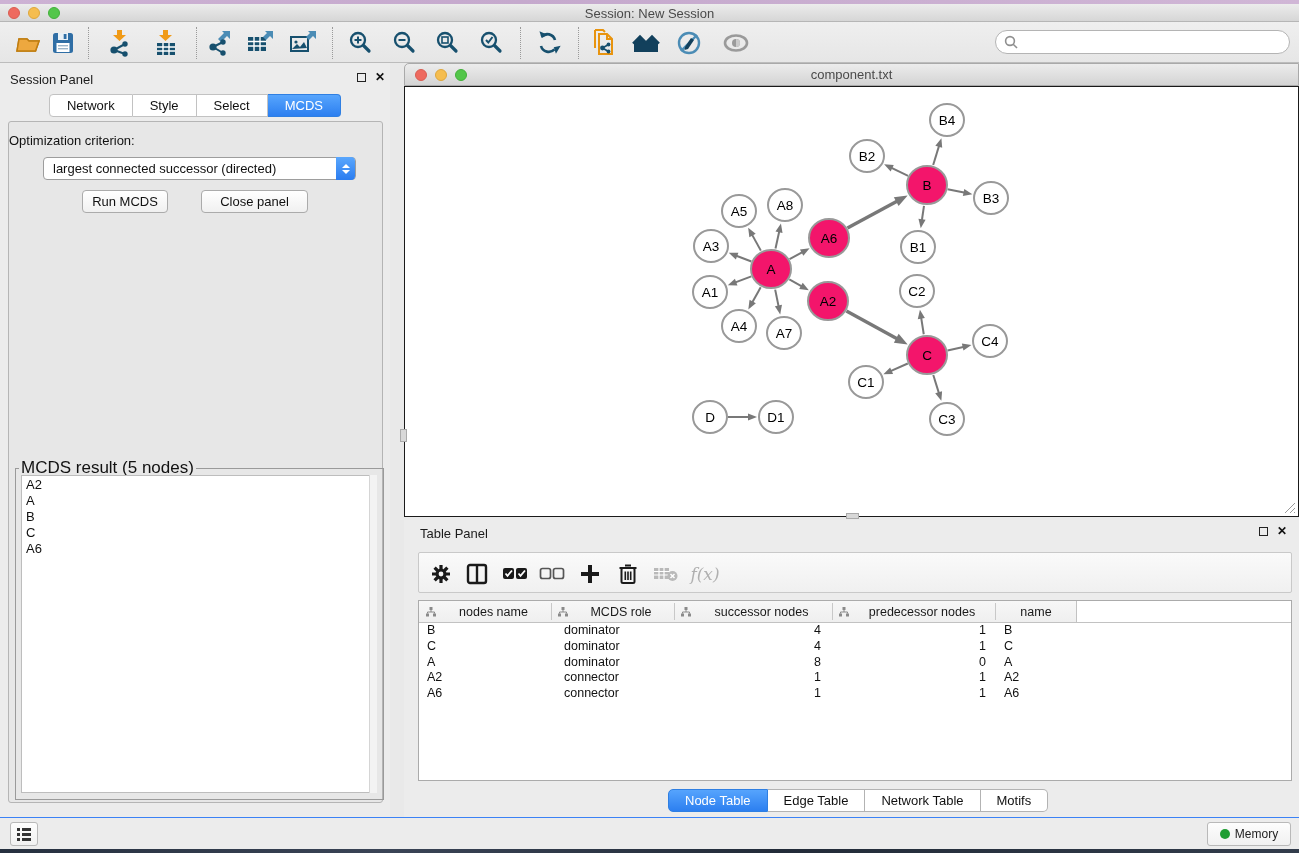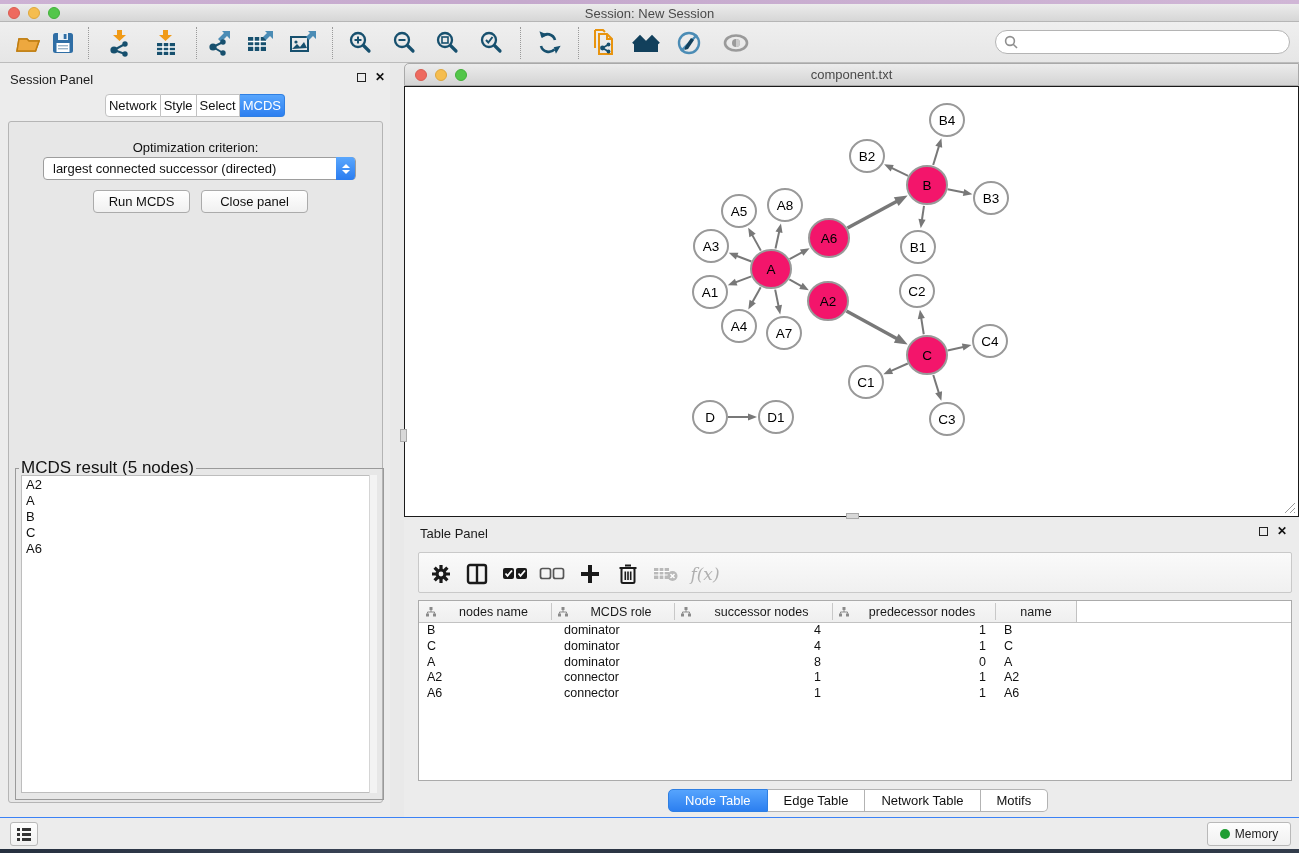--- a/index.html
+++ b/index.html
@@ -40,44 +40,44 @@
   #search-box input { border:none; outline:none; flex:1; font-size:12px;
     font-family:"Liberation Sans",sans-serif; background:transparent; margin-left:5px;}
 
   
   #control-panel { left:0; top:63px; width:390px; height:754px; background:#ececec; }
   .panel-head { font-size:13px; color:#1c1c1c; }
   .float-box { width:9px; height:9px; border:1px solid #222; display:inline-block; }
   .close-x { font-size:12px; font-weight:bold; color:#111; }
   #control-tabs { position:absolute; left:0; top:31px; width:390px; height:23px;
     display:flex; justify-content:center; }
-  .ctab { height:23px; padding:0 3px; background:#fff; border:1px solid #c2c2c2;
+  .ctab { height:23px; padding:0 17px; background:#fff; border:1px solid #c2c2c2;
     border-left:none; font-size:13px; color:#111; display:flex; align-items:center;
     position:relative; z-index:2; }
   .ctab:first-child { border-left:1px solid #c2c2c2; border-radius:4px 0 0 4px; }
   .ctab:last-child { border-radius:0 4px 4px 0; }
   .ctab.sel { background:linear-gradient(#57a5fd,#2c7ff0); color:#fff;
     border-color:#2f7fe2; }
   #cp-body { position:absolute; left:8px; top:58px; width:375px; height:682px;
     background:#e7e7e7; border:1px solid #b5b5b5; border-radius:3px; }
-  #opt-label { position:absolute; left:0; top:18px; width:100%; text-align:center;
+  #opt-label { position:absolute; left:0; top:11px; width:100%; 
     font-size:13px; color:#111; }
   #criterion-select { position:absolute; left:34px; top:35px; width:313px; height:23px;
     background:#fff; border:1px solid #9d9d9d; border-radius:4px;
     display:flex; align-items:center; font-size:13px; color:#111; padding-left:9px; }
   #criterion-stepper { position:absolute; right:0px; top:-1px; width:19px; height:23px;
     background:linear-gradient(#5aa7fd,#2a7cf0); border-radius:0 4px 4px 0;
     display:flex; flex-direction:column; align-items:center; justify-content:center; gap:2px;}
   .chev { width:0; height:0; border-left:4px solid transparent; border-right:4px solid transparent; }
   .chev.up { border-bottom:4px solid #fff; }
   .chev.dn { border-top:4px solid #fff; }
   .cp-btn { position:absolute; top:68px; height:23px; background:linear-gradient(#ffffff,#f0f0f0);
     border:1px solid #ababab; border-radius:4px; font-size:13px; color:#111;
     display:flex; align-items:center; justify-content:center; }
-  #run-btn { left:84px; width:97px; }
+  #run-btn { left:73px; width:86px; }
   #closepanel-btn { left:192px; width:107px; }
   #mcds-result { position:absolute; left:6px; top:336px; width:369px; height:342px; }
   #mcds-result fieldset { width:100%; height:100%; border:1px solid #9a9a9a; }
   #mcds-result legend { font-size:17px; color:#111; margin-left:3px; padding:0 2px; }
   #mcds-list { position:absolute; left:6px; top:17px; width:356px; height:318px;
     background:#fff; border:1px solid #bdbdbd; overflow:hidden; }
   #mcds-scroll { position:absolute; right:7px; top:17px; width:8px; height:318px;
     background:#f3f3f3; border-left:1px solid #d5d5d5; }
   #mcds-list div { font-size:13px; color:#111; padding:1px 0 1px 4px; height:16px; }
 

